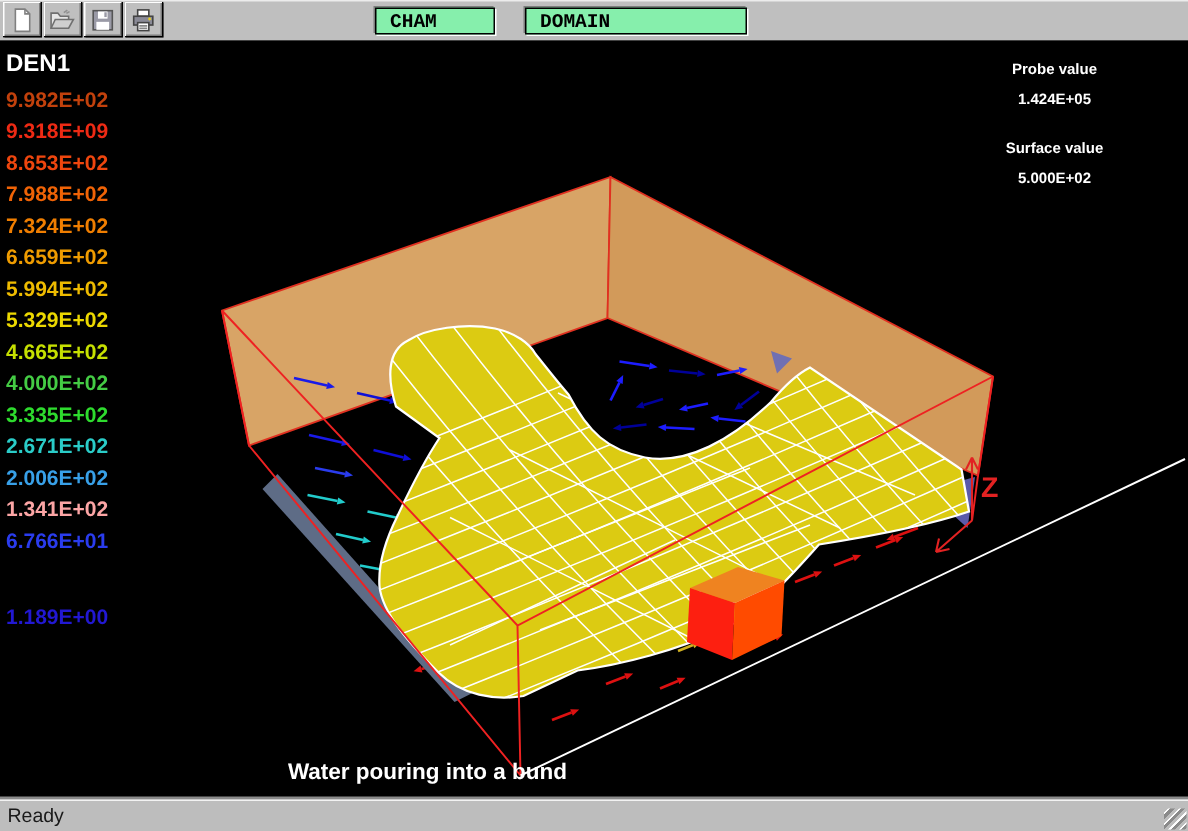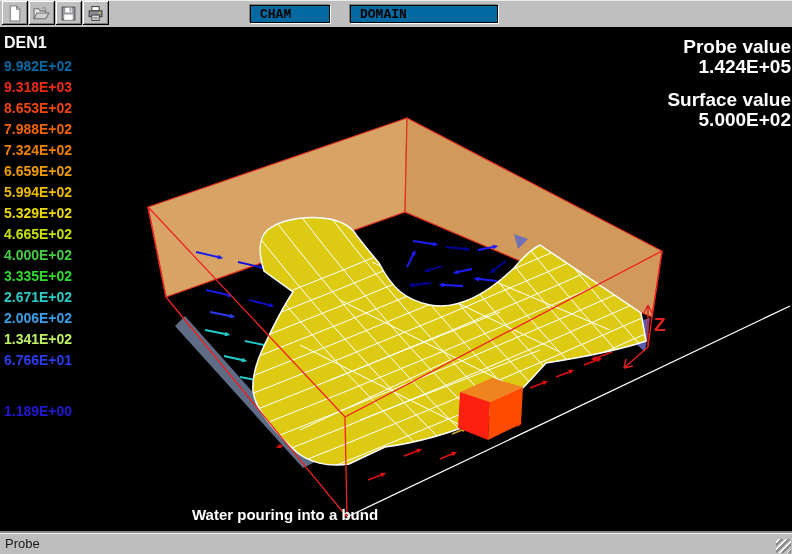--- a/index.html
+++ b/index.html
@@ -15,32 +15,32 @@
     box-shadow:inset 0 1px 0 #ececec;
   }
   .tb-btn{
     position:absolute;top:1px;width:26px;height:24px;
     background:#bfbfbf;border:none;padding:3px 4px;
     box-shadow:inset -1px -1px 0 #000, inset 1px 1px 0 #fff, inset -2px -2px 0 #7d7d7d;
     cursor:pointer;
   }
   .tb-btn svg{display:block;}
   .tb-field{
-    position:absolute;top:5px;height:16px;background:#0369a1;color:#000;
+    position:absolute;top:5px;height:16px;background:#86efac;color:#000;
     border:1px solid #000;box-shadow:-1px -1px 0 #7d7d7d,1px 1px 0 #ffffff;
     font-family:"Liberation Mono",monospace;font-weight:bold;font-size:13px;
     padding:0 0 0 9px;line-height:15px;
   }
   
   .legend{position:absolute;left:4px;top:34px;z-index:3;}
   .legend-title{color:#fff;font-size:16px;font-weight:bold;height:22px;}
   .lg-row{font-size:14px;font-weight:bold;height:21px;line-height:21px;letter-spacing:0px;}
   .readouts{
     position:absolute;left:615px;top:37px;width:176px;z-index:3;
-    color:#fff;text-align:right;font-weight:bold;font-size:19px;line-height:20px;
+    color:#fff;text-align:center;font-weight:bold;font-size:10px;line-height:20px;
   }
   .readout-block{margin-bottom:13px;}
   .caption{
     position:absolute;left:165px;top:506px;width:240px;z-index:3;
     color:#fff;font-weight:bold;font-size:15px;text-align:center;
   }
   #scene{position:absolute;left:0;top:0;z-index:1;}
   
   .statusbar{
     position:absolute;left:0;top:533px;width:792px;height:21px;
@@ -250,48 +250,48 @@
       <circle cx="12" cy="7.2" r="0.9" fill="#e8d020"></circle>
     </svg>
   </button>
   <input class="tb-field" style="left: 250px; width: 69px;" readonly="" value="CHAM">
   <input class="tb-field" style="left: 350px; width: 137px;" readonly="" value="DOMAIN">
 </div>
 
 <div class="legend">
   <div class="legend-title">DEN1</div>
   <div id="legend-items">
-      <div class="lg-row" style="color: #0369a1;">9.982E+02</div>
-      <div class="lg-row" style="color: rgb(238, 42, 20);">9.318E+03</div>
+      <div class="lg-row" style="color: #c2410c;">9.982E+02</div>
+      <div class="lg-row" style="color: rgb(238, 42, 20);">9.318E+09</div>
       <div class="lg-row" style="color: rgb(239, 70, 14);">8.653E+02</div>
       <div class="lg-row" style="color: rgb(240, 99, 6);">7.988E+02</div>
       <div class="lg-row" style="color: rgb(240, 126, 0);">7.324E+02</div>
       <div class="lg-row" style="color: rgb(239, 156, 0);">6.659E+02</div>
       <div class="lg-row" style="color: rgb(238, 187, 0);">5.994E+02</div>
       <div class="lg-row" style="color: rgb(236, 216, 0);">5.329E+02</div>
       <div class="lg-row" style="color: rgb(198, 224, 0);">4.665E+02</div>
       <div class="lg-row" style="color: rgb(68, 204, 68); text-align: right;">4.000E+02</div>
       <div class="lg-row" style="color: rgb(46, 219, 46);">3.335E+02</div>
       <div class="lg-row" style="color: rgb(42, 204, 200);">2.671E+02</div>
       <div class="lg-row" style="color: rgb(56, 160, 232);">2.006E+02</div>
-      <div class="lg-row" style="color: #bef264;">1.341E+02</div>
+      <div class="lg-row" style="color: #fca5a5;">1.341E+02</div>
       <div class="lg-row" style="color: rgb(42, 60, 238);">6.766E+01</div>
       <div class="lg-row" style="color: rgb(34, 24, 210); margin-top: 30px;">1.189E+00</div>
     </div>
 </div>
 
 <div class="readouts">
   <div class="readout-block">
     <div>Probe value</div>
     <div>1.424E+05</div>
   </div>
   <div class="readout-block">
     <div>Surface value</div>
     <div>5.000E+02</div>
   </div>
 </div>
 
 <div class="caption">Water pouring into a bund</div>
 
 <div class="statusbar">
-  <span>Probe</span>
+  <span>Ready</span>
   <div class="grip"></div>
 </div>
 
 </body></html>

